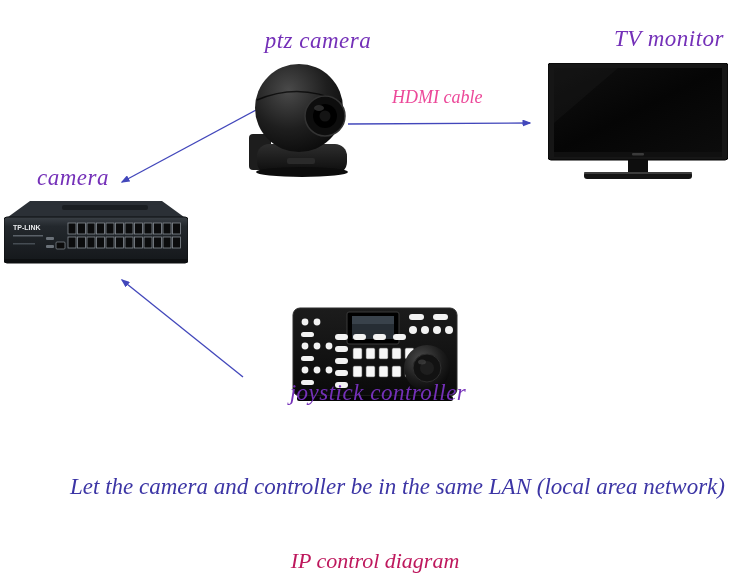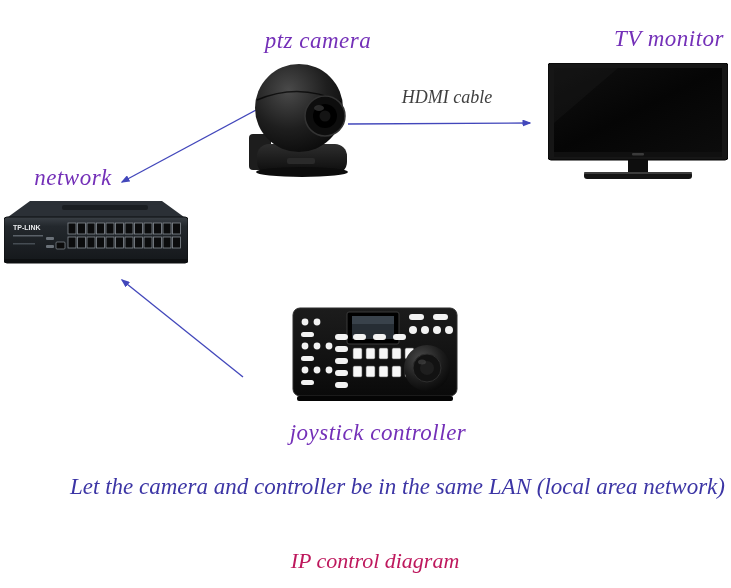--- a/index.html
+++ b/index.html
@@ -6,35 +6,35 @@
   body{
     width:731px;height:588px;background:#ffffff;position:relative;overflow:hidden;
     font-family:"Liberation Serif","DejaVu Serif",serif;
   }
   .canvas{position:absolute;left:0;top:0;width:630px;height:588px;}
   .node-label{
     position:absolute;font-style:italic;font-size:23px;color:#7430b8;
     text-align:center;white-space:nowrap;letter-spacing:0.5px;
   }
   .edge-label{
-    position:absolute;font-style:italic;font-size:18px;color:#404040;
-    text-align:center;white-space:nowrap;
+    position:absolute;font-style:italic;font-size:18px;color:#ec4899;
+    white-space:nowrap;
   }
   .note-text{
     position:absolute;left:70px;top:474px;width:660px;text-align:left;
     font-style:italic;font-size:23px;color:#3c35a5;white-space:nowrap;
   }
   .title-text{
     position:absolute;left:255px;top:548px;width:240px;text-align:center;
     font-style:italic;font-size:22px;color:#be185d;white-space:nowrap;
   }
   .lbl-ptz{left:248px;top:28px;width:140px;}
   .lbl-tv{left:600px;top:26px;width:138px;}
   .lbl-switch{left:18px;top:165px;width:110px;}
-  .lbl-joy{left:278px;top:420px;width:200px;text-align:center;}
+  .lbl-joy{left:278px;top:380px;width:200px;text-align:center;}
   .lbl-hdmi{left:392px;top:87px;width:110px;}
   .dev{position:absolute;}
   .dev-camera{left:243px;top:60px;}
   .dev-tv{left:548px;top:63px;}
   .dev-switch{left:4px;top:197px;}
   .dev-joy{left:291px;top:306px;}
   .arrows{position:absolute;left:0;top:0;width:731px;height:588px;pointer-events:none;}
 </style>
 </head>
 <body>
@@ -203,19 +203,19 @@
         <circle cx="158" cy="24" r="4"></circle>
     </g>
     <circle cx="136" cy="62" r="23" fill="url(#joyKnob)"></circle>
     <circle cx="136" cy="62" r="14" fill="#121212" stroke="#2e2e2e" stroke-width="1"></circle>
     <circle cx="136" cy="62" r="7" fill="#1e1e1e"></circle>
     <ellipse cx="131" cy="56" rx="4" ry="2.5" fill="#4a4a4a" opacity="0.6"></ellipse>
   </svg>
 
   <div class="node-label lbl-ptz">ptz camera</div>
   <div class="node-label lbl-tv">TV monitor</div>
-  <div class="node-label lbl-switch">network</div>
+  <div class="node-label lbl-switch">camera</div>
   <div class="node-label lbl-joy">joystick controller</div>
   <div class="edge-label lbl-hdmi">HDMI cable</div>
   <div class="note-text">Let the camera and controller be in the same LAN (local area network)</div>
   <div class="title-text">IP control diagram</div>
 
 </div>
 
 </body></html>

